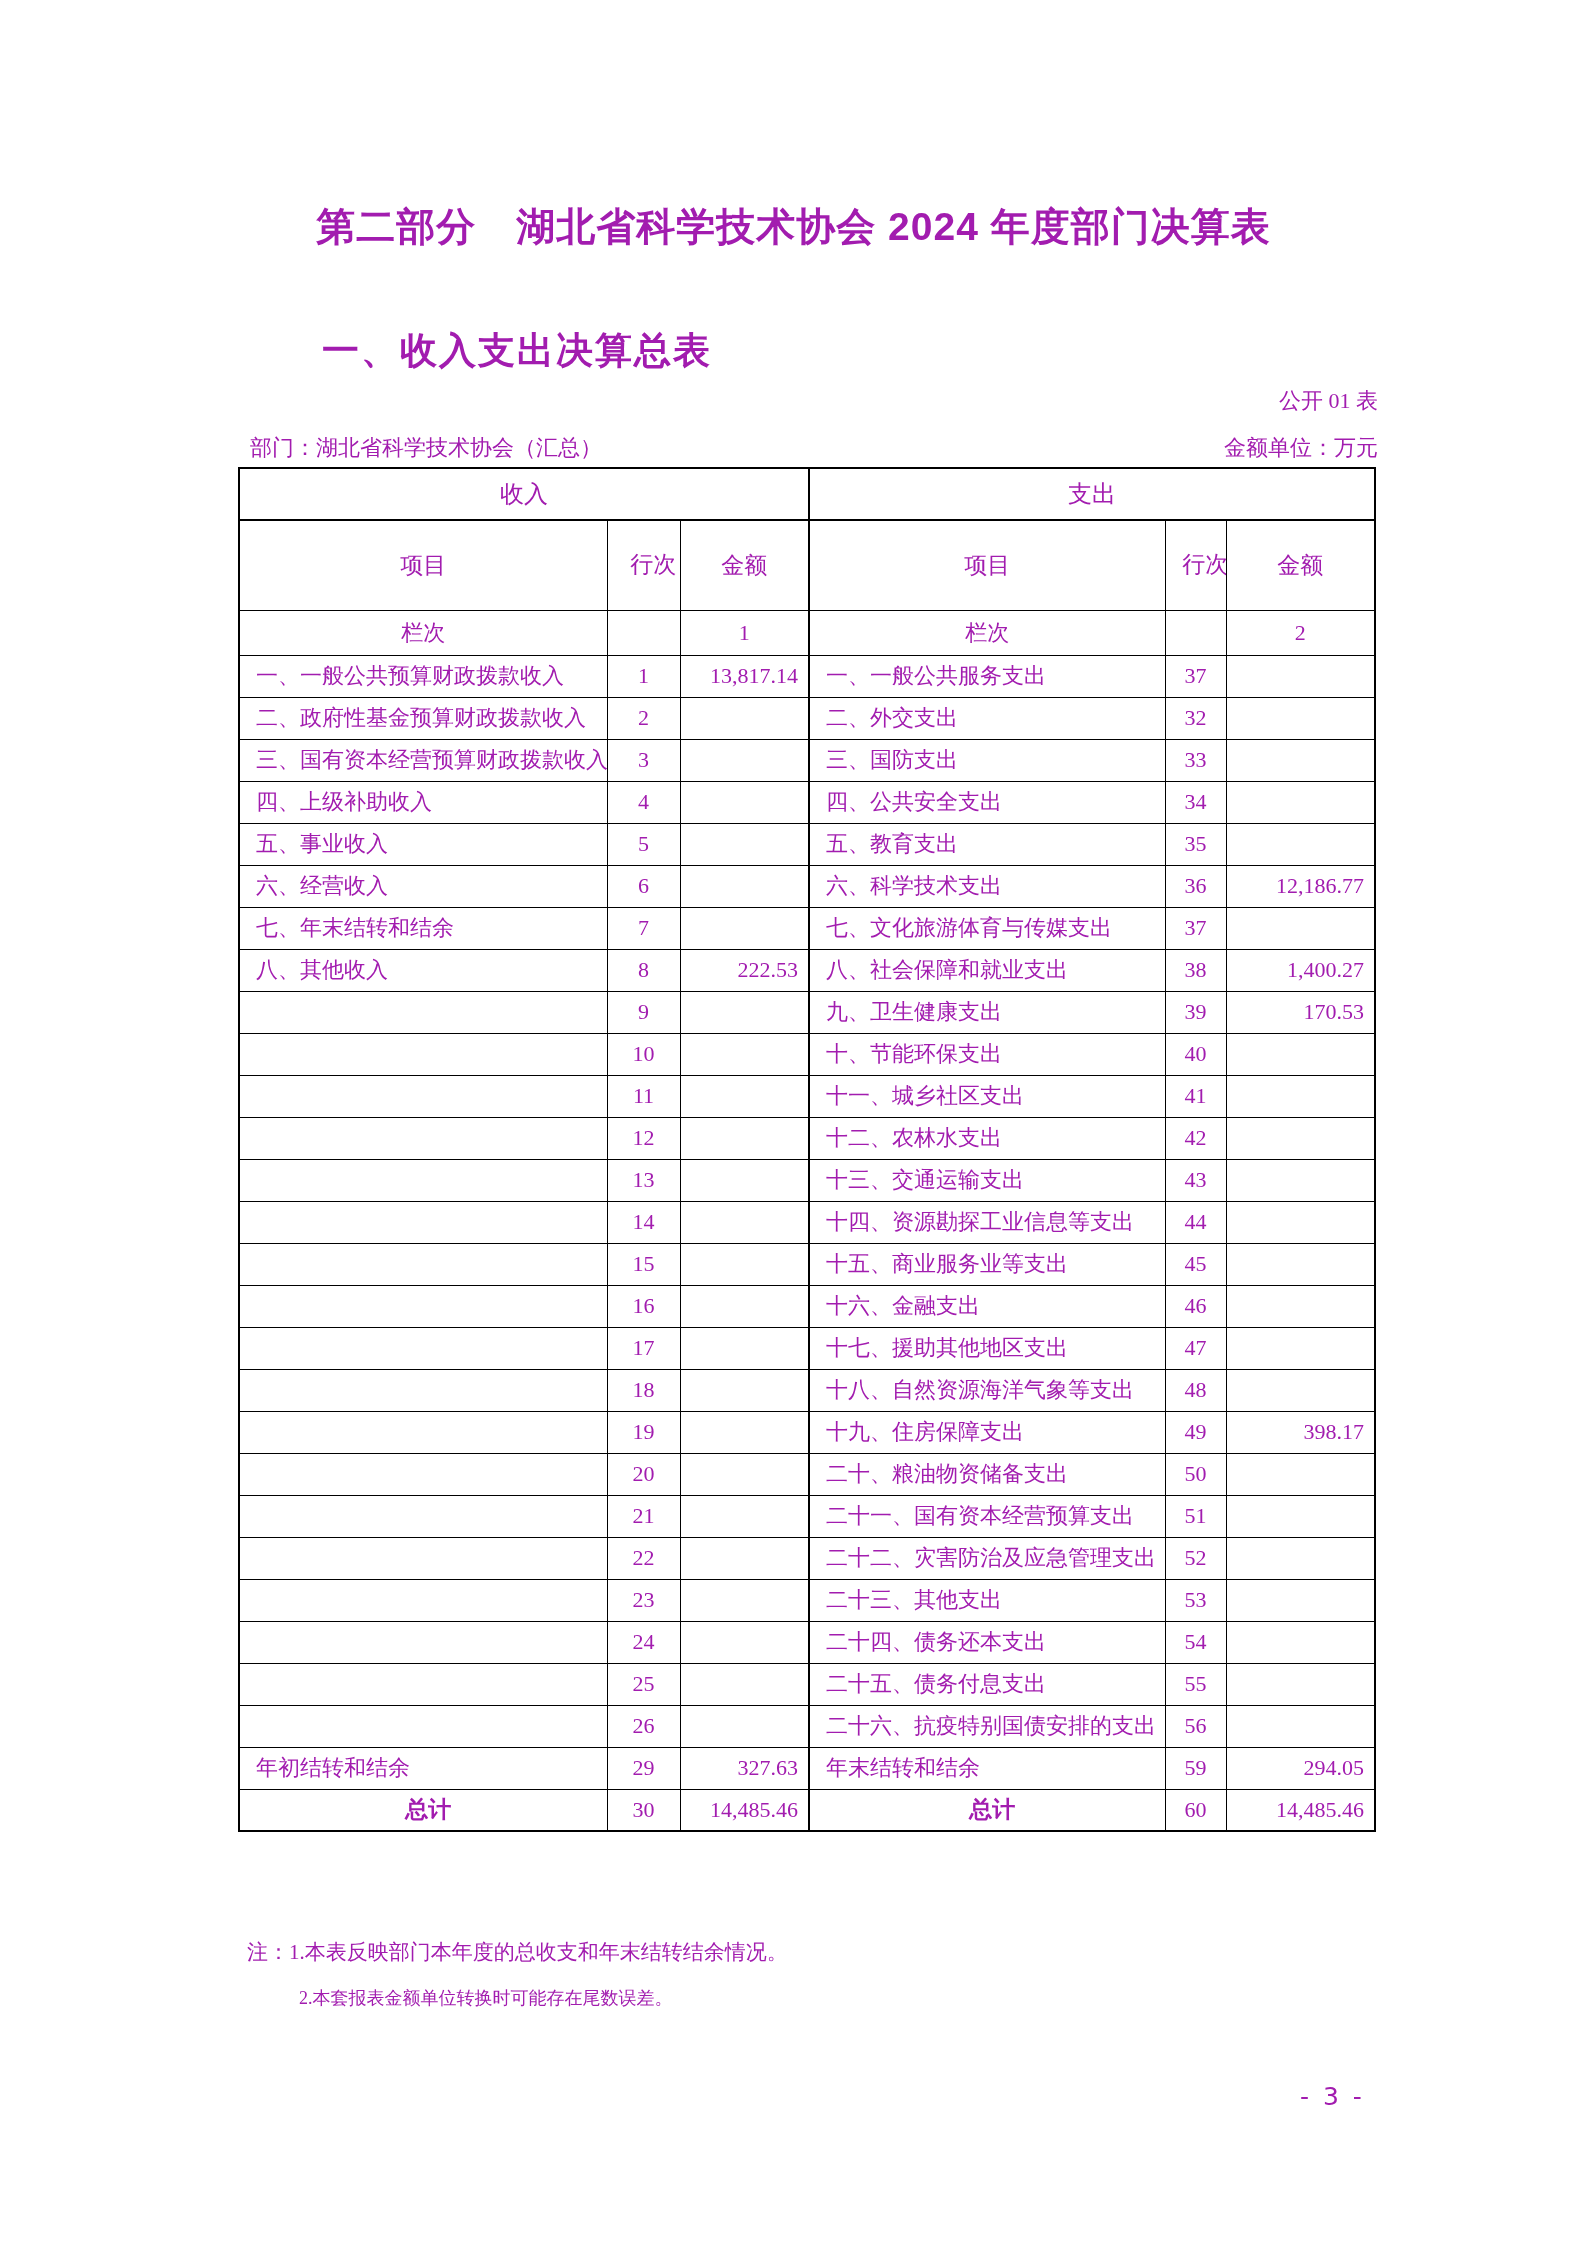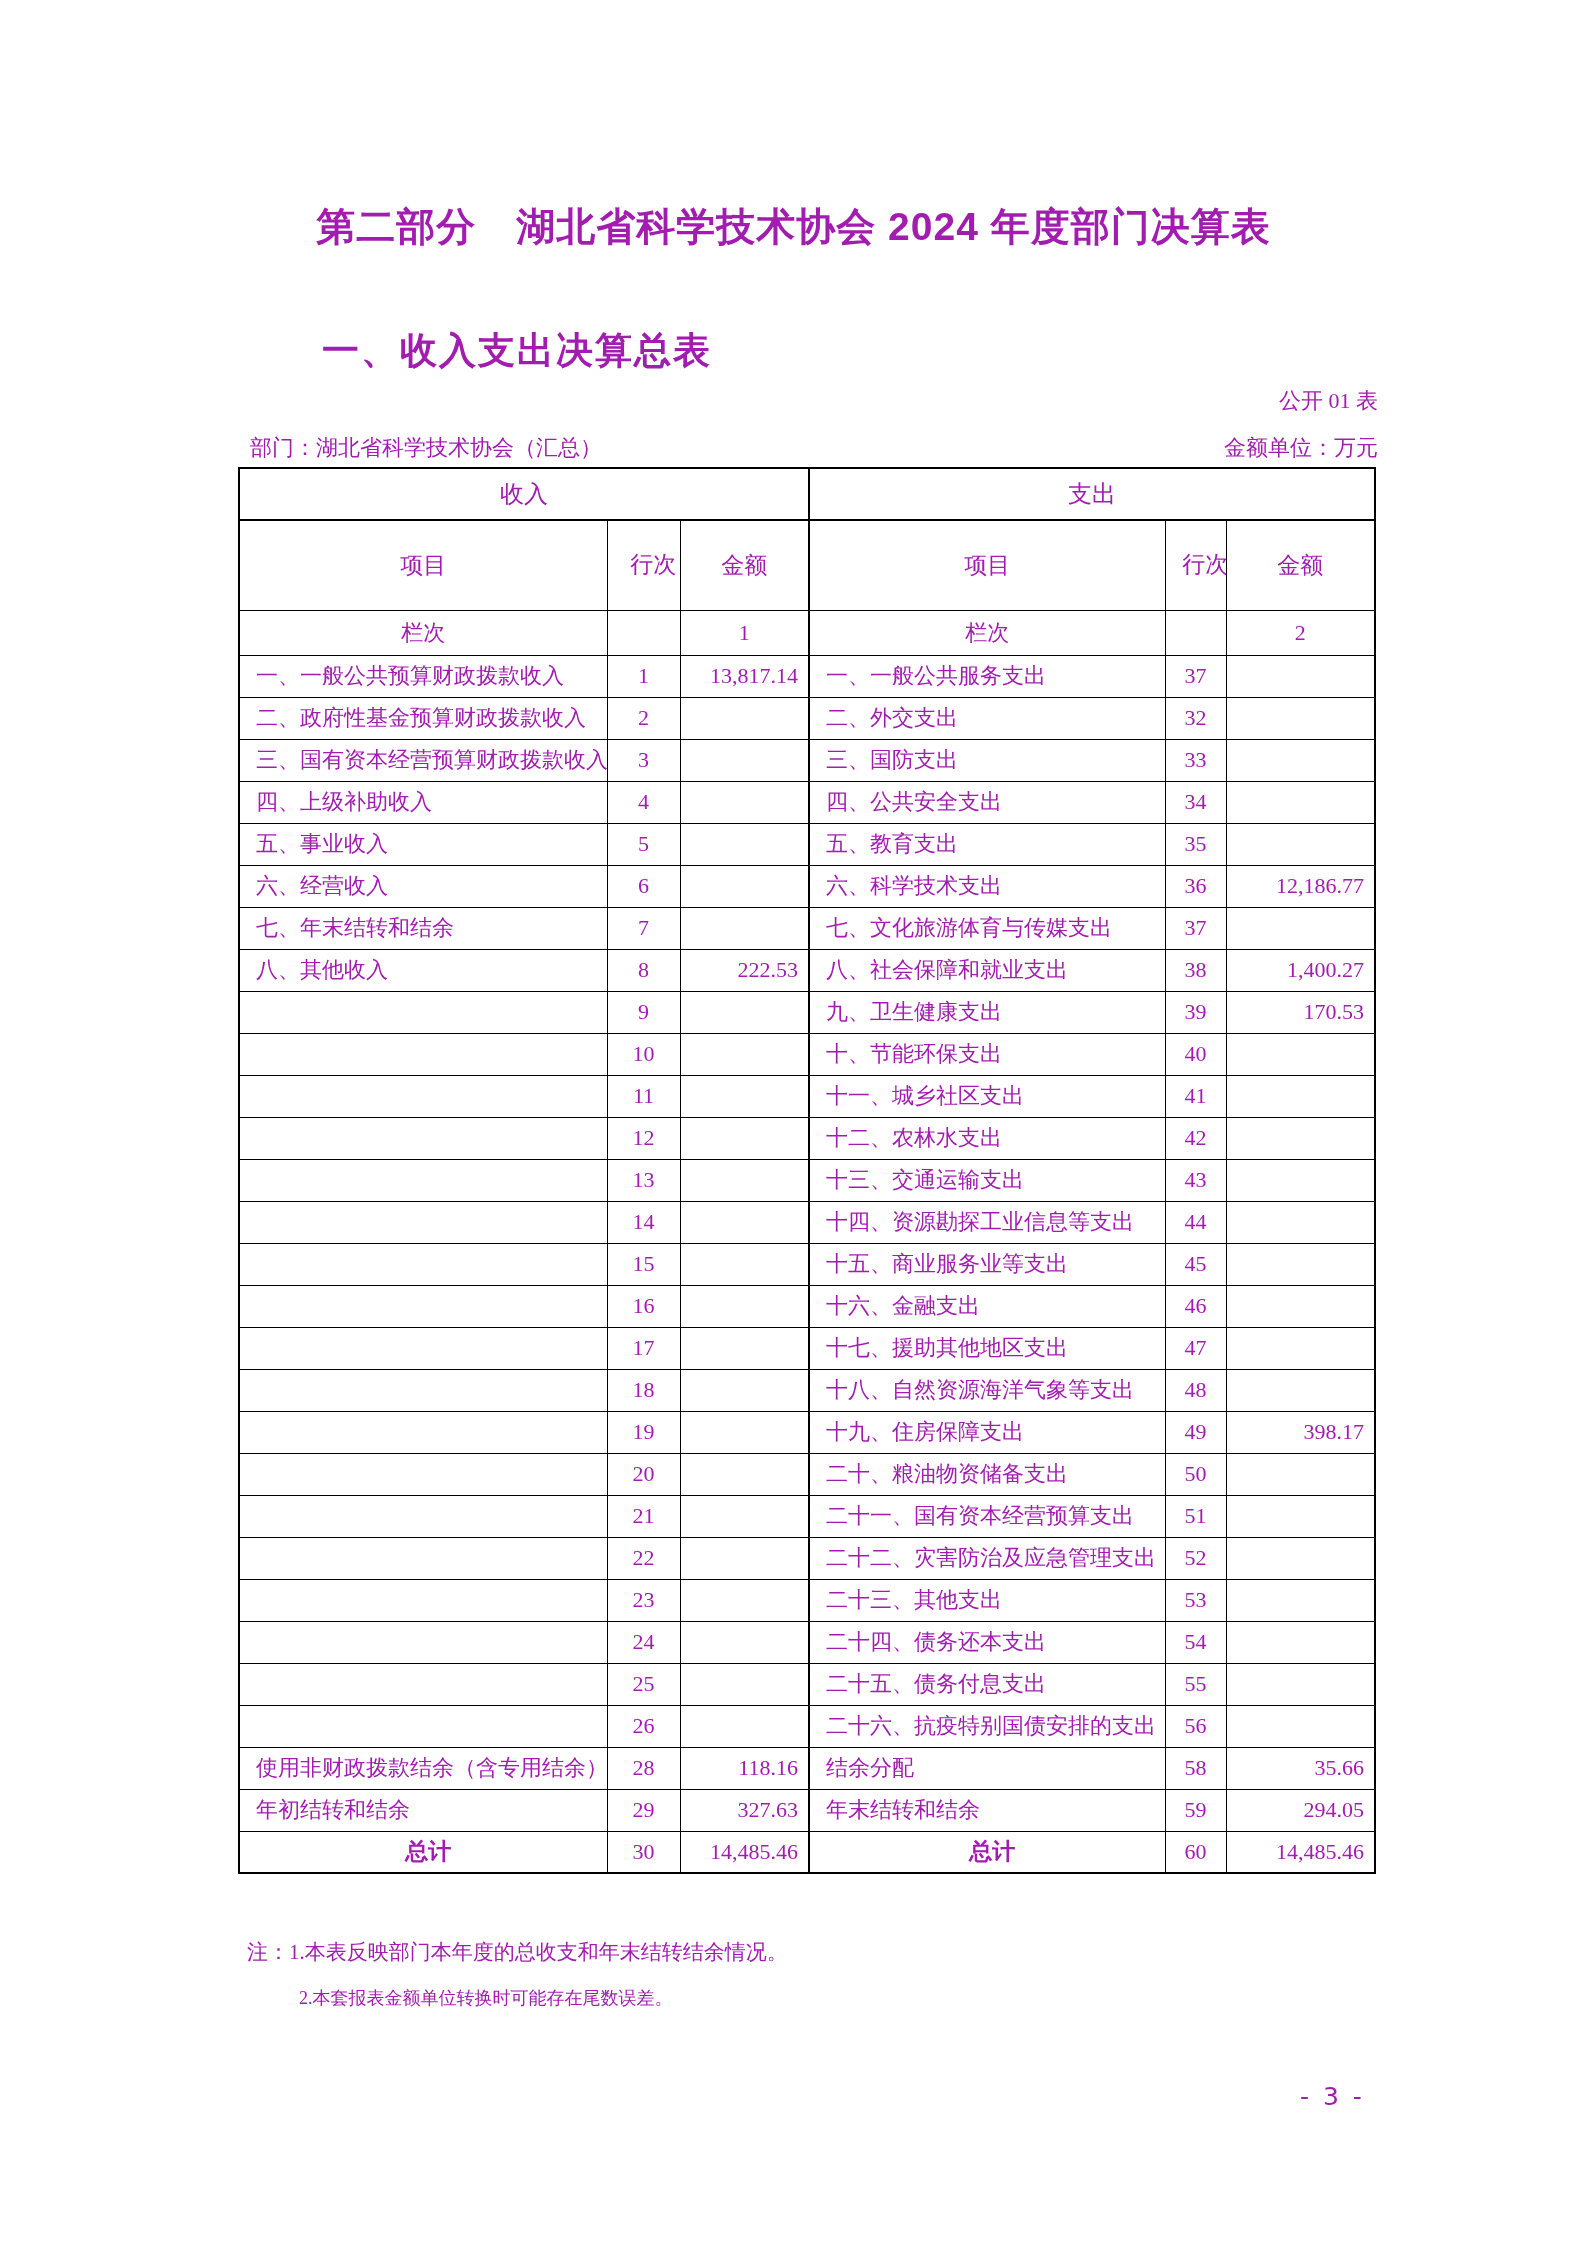--- a/index.html
+++ b/index.html
@@ -318,28 +318,20 @@
         </tr>
         <tr>
           <td class="cell-item"></td>
           <td class="cell-line">26</td>
           <td class="cell-amount divider"></td>
           <td class="cell-item">二十六、抗疫特别国债安排的支出</td>
           <td class="cell-line">56</td>
           <td class="cell-amount"></td>
         </tr>
         <tr>
-          <td class="cell-item">使用非财政拨款结余（含专用结余）</td>
-          <td class="cell-line">28</td>
-          <td class="cell-amount divider">118.16</td>
-          <td class="cell-item">结余分配</td>
-          <td class="cell-line">58</td>
-          <td class="cell-amount">35.66</td>
-        </tr>
-        <tr>
           <td class="cell-item">年初结转和结余</td>
           <td class="cell-line">29</td>
           <td class="cell-amount divider">327.63</td>
           <td class="cell-item">年末结转和结余</td>
           <td class="cell-line">59</td>
           <td class="cell-amount">294.05</td>
         </tr>
         <tr>
           <td class="cell-item sum">总计</td>
           <td class="cell-line">30</td>

